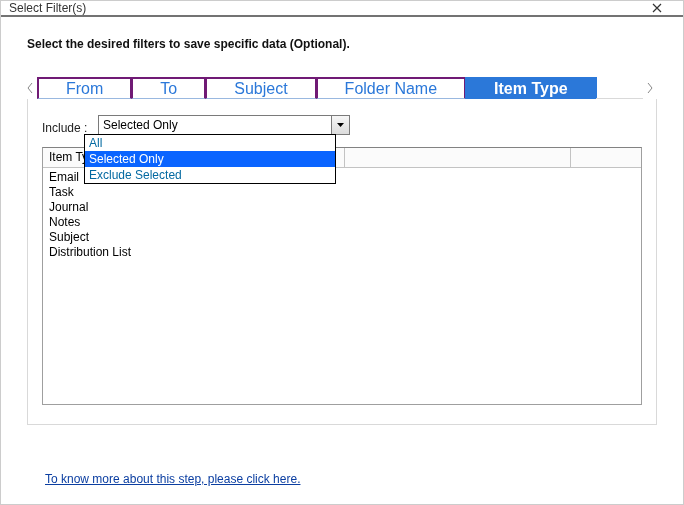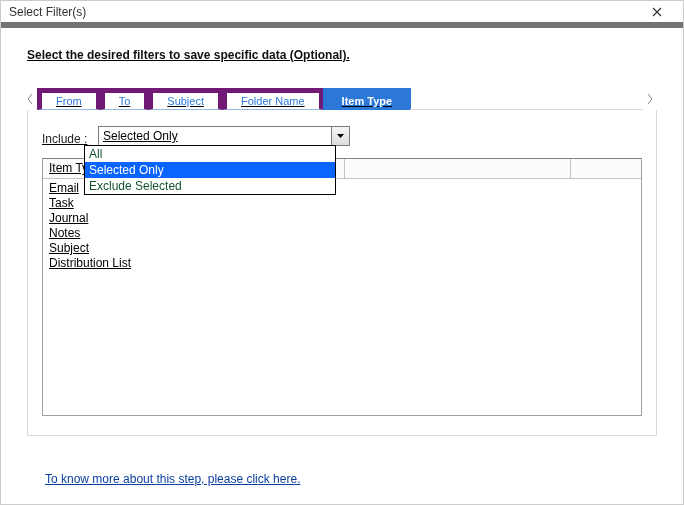--- a/index.html
+++ b/index.html
@@ -9,37 +9,36 @@
     font-family: "Segoe UI", Tahoma, Arial, sans-serif;
     font-size:12px;
     background:#fff;
     color:#000;
     border:1px solid #ccc;
     overflow:hidden;
     position:relative;
   }
   
   .titlebar {
-    height:27px;
+    height:16px;
     display:flex;
     align-items:center;
     padding:0 8px;
-    border-bottom:6px solid #737373;
+    border-bottom:2px solid #737373;
   }
   .titlebar .title { flex:1; font-size:12px; color:#333; }
   .titlebar .close {
     width:36px; height:100%;
     display:flex; align-items:center; justify-content:center;
     color:#555; cursor:default;
   }
   .titlebar .close svg { width:10px; height:10px; }
 
   .content {
     padding:20px 26px 0 26px;
-    text-decoration:underline;
   }
   .instruction { font-weight:bold; font-size:12px; color:#111; margin-bottom:26px; }
 
   
   .tabrow-wrap {
     display:flex; align-items:stretch;
     height:22px;
     margin-left:-4px;
   }
   .tab-scroll {
@@ -47,28 +46,28 @@
     color:#888;
   }
   .tab-scroll svg { width:6px; height:10px; }
   .tabrow {
     flex:1;
     display:flex;
     align-items:stretch;
     background:#fff;
   }
   .tab {
-    border:5px solid #701a75;
+    border:2px solid #701a75;
     border-bottom:1px solid #99b8e0;
-    padding:0 14px;
+    padding:0 27px;
     display:flex; align-items:center;
     color:#2b78d9;
     background:#fff;
     margin-right:-1px;
-    font-size:11px;
+    font-size:16px;
     cursor:default;
   }
   .tab.active {
     background:#2b78d9;
     color:#fff;
     border-color:#2b78d9;
     font-weight:bold;
   }
   .tabrow-spacer { flex:1; border-bottom:1px solid #d9d9d9; }
 
@@ -103,21 +102,21 @@
   }
   .combo .combo-btn svg{ width:7px; height:4px; }
   .combo-list {
     position:absolute;
     left:56px; top:35px;
     width:252px;
     border:1px solid #000;
     background:#fff;
     z-index:50;
   }
-  .combo-list .opt { padding:1px 4px; font-size:12px; color:#14532d; cursor:default; }
+  .combo-list .opt { padding:1px 4px; font-size:12px; color:#0369a1; cursor:default; }
   .combo-list .opt.selected { background:#0a64ff; color:#fff; }
 
   
   .listbox {
     border:1px solid #9f9f9f;
     border-top:1px solid #828282;
     height:258px;
     background:#fff;
     display:flex; flex-direction:column;
   }

